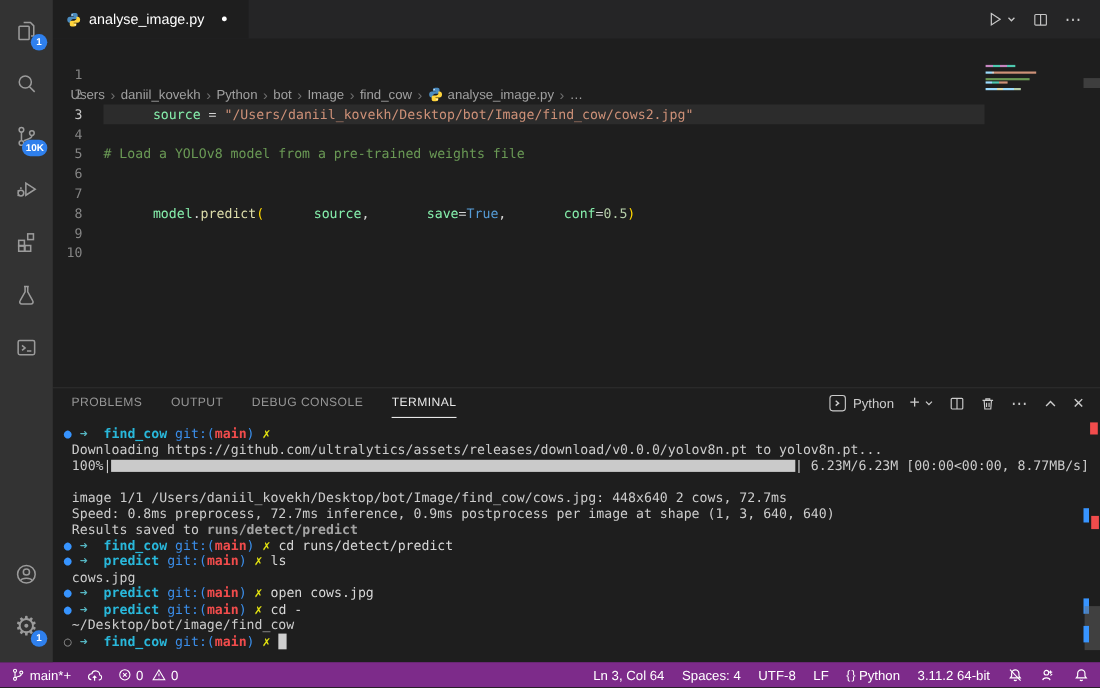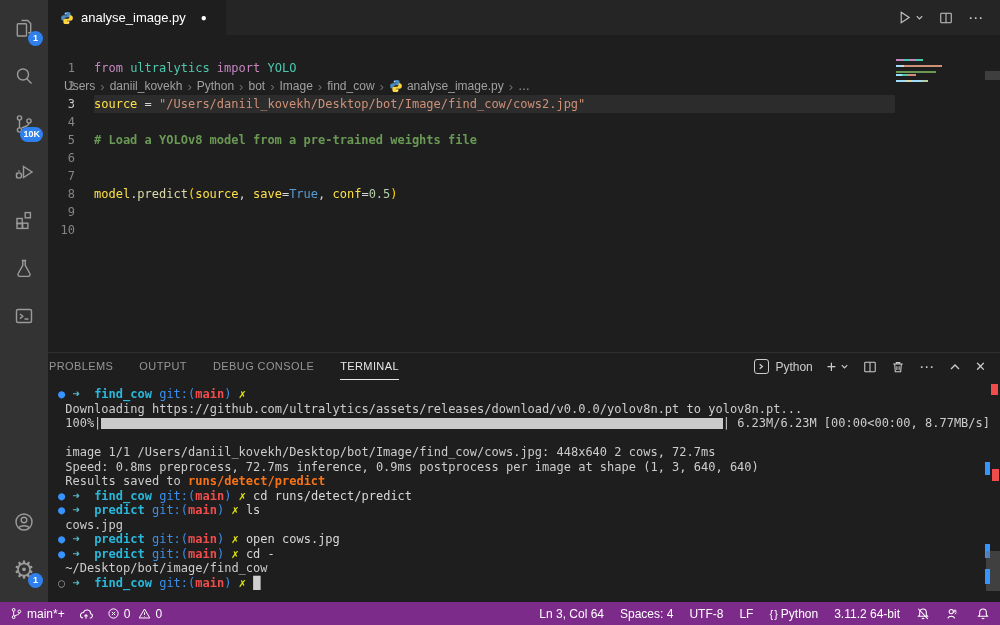--- a/index.html
+++ b/index.html
@@ -47,50 +47,50 @@
   .bc-sep { color:#6e6e6e; font-size:13px; }
 
   
   .editor { position:absolute; left:48px; top:57px; right:0; height:295px; overflow:hidden; }
   .code-lines { padding-top:2px; }
   .cline { display:flex; height:18px; line-height:18px; font-size:12px; padding-right:105px; }
   .ln { width:46px; flex:none; text-align:right; padding-right:19px; color:#858585; font-family:"DejaVu Sans Mono",monospace; }
   .lc { flex:1; white-space:pre; font-family:"DejaVu Sans Mono",monospace; color:#d4d4d4; }
   .cline.active .lc { background:#2c2c2c; }
   .cline.active .ln { color:#c6c6c6; }
-  .c-kw{color:#c586c0;} .c-type{color:#4ec9b0;} .c-var{color:#fde047;}
-  .c-pl{color:#d4d4d4;} .c-str{color:#ce9178;} .c-com{color:#6a9955;font-weight:bold;}
+  .c-kw{color:#c586c0;} .c-type{color:#4ec9b0;} .c-var{color:#86efac;margin-left:45px;}
+  .c-pl{color:#d4d4d4;} .c-str{color:#ce9178;} .c-com{color:#6a9955;}
   .c-fn{color:#dcdcaa;} .c-const{color:#569cd6;} .c-num{color:#b5cea8;} .c-par{color:#ffd700;}
 
   .minimap { position:absolute; left:848px; top:2px; width:48px; }
   .mm-row { height:2px; margin-bottom:1px; }
   .editor-scroll-mark { position:absolute; right:0; top:14px; width:15px; height:9px; background:#5a5a5a; opacity:.55; }
 
   
   .panel { position:absolute; left:48px; top:352px; right:0; height:250px; border-top:1px solid #2f2f2f; }
-  .panel-header { height:27px; display:flex; align-items:center; padding-left:1px; }
+  .panel-header { height:27px; display:flex; align-items:center; padding-left:17px; }
   .ptab {
     height:27px; display:flex; align-items:center; margin-right:26px;
     font-size:11px; letter-spacing:.4px; color:#969696; border-bottom:1px solid transparent; cursor:default;
   }
   .ptab.active { color:#e7e7e7; border-bottom-color:#e7e7e7; }
   .panel-actions { margin-left:auto; display:flex; align-items:center; gap:14px; padding-right:14px; color:#cccccc; }
   .panel-actions svg { stroke:#cccccc; }
   .profile { display:flex; align-items:center; gap:6px; color:#cccccc; font-size:12px; }
   .profile-box { width:15px; height:15px; border:1px solid #cccccc; border-radius:3px; display:flex; align-items:center; justify-content:center; }
   .plus-glyph { font-size:16px; font-weight:300; } .close-glyph { font-size:13px; }
 
   .terminal { padding:7px 10px 0 10px; }
   .tline { display:flex; white-space:pre; font-family:"DejaVu Sans Mono",monospace; font-size:12px; line-height:14.5px; height:14.5px; color:#cccccc; }
   .tline span { white-space:pre; }
   .t-dot{color:#3794ff;} .t-hollow{color:#8a8a8a;}
   .t-arrow{color:#56b6c2;font-weight:bold;} .t-dir{color:#29b8db;font-weight:bold;}
   .t-gitb{color:#3b8eea;font-weight:normal;} .t-gitm{color:#f14c4c;font-weight:bold;}
   .t-cross{color:#e5e510;} .t-cmd{color:#d8d8d8;} .t-out{color:#cccccc;}
-  .t-boldout{color:#f97316;font-weight:bold;} .t-cursor{color:#cfcfcf;}
+  .t-boldout{color:#a3a3a3;font-weight:bold;} .t-cursor{color:#cfcfcf;}
   .t-bar{flex:1; height:11px; background:#cacaca; align-self:center;}
 
   .tmark{position:absolute;}
   .tm-red{background:#f14c4c;} .tm-blue{background:#3794ff;} .tm-thumb{background:#6b6b6b;opacity:.45;}
 
   
   .statusbar {
     position:absolute; left:0; bottom:0; width:1000px; height:23px; background:#7d2b8a;
     display:flex; align-items:center; color:#ffffff; font-size:12px; padding:0 10px;
   }
@@ -233,21 +233,20 @@
       <span class="bc-sep">›</span>
       <span class="bc-item">
         <span>…</span>
       </span>
     </div>
 
   <div class="editor">
     <div class="code-lines">
         <div class="cline">
           <span class="ln">1</span>
-          <span class="lc"><span class="c-kw">from</span><span class="c-pl"> </span><span class="c-type">ultralytics</span><span class="c-pl"> </span><span class="c-kw">import</span><span class="c-pl"> </span><span class="c-type">YOLO</span></span>
         </div>
         <div class="cline">
           <span class="ln">2</span>
           <span class="lc"></span>
         </div>
         <div class="cline active">
           <span class="ln">3</span>
           <span class="lc"><span class="c-var">source</span><span class="c-pl"> = </span><span class="c-str">"/Users/daniil_kovekh/Desktop/bot/Image/find_cow/cows2.jpg"</span></span>
         </div>
         <div class="cline">

